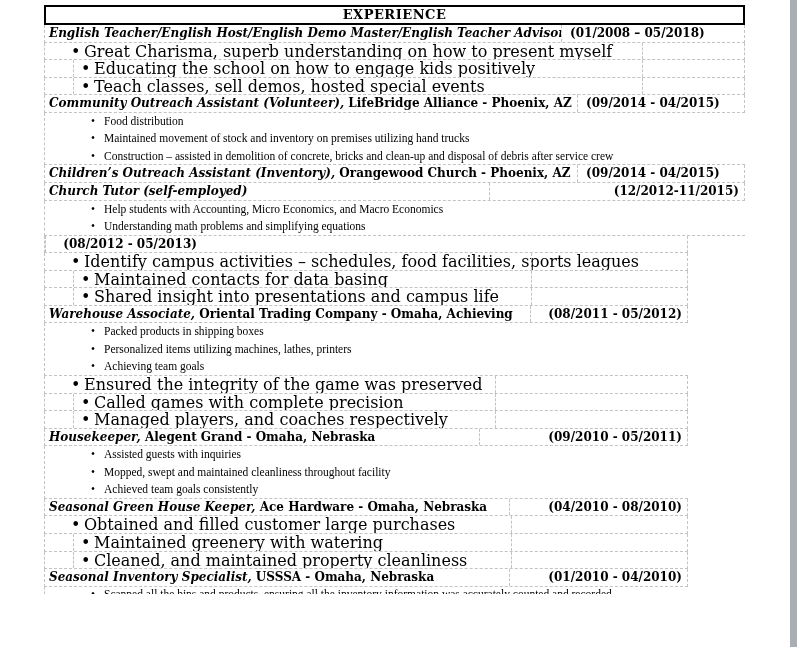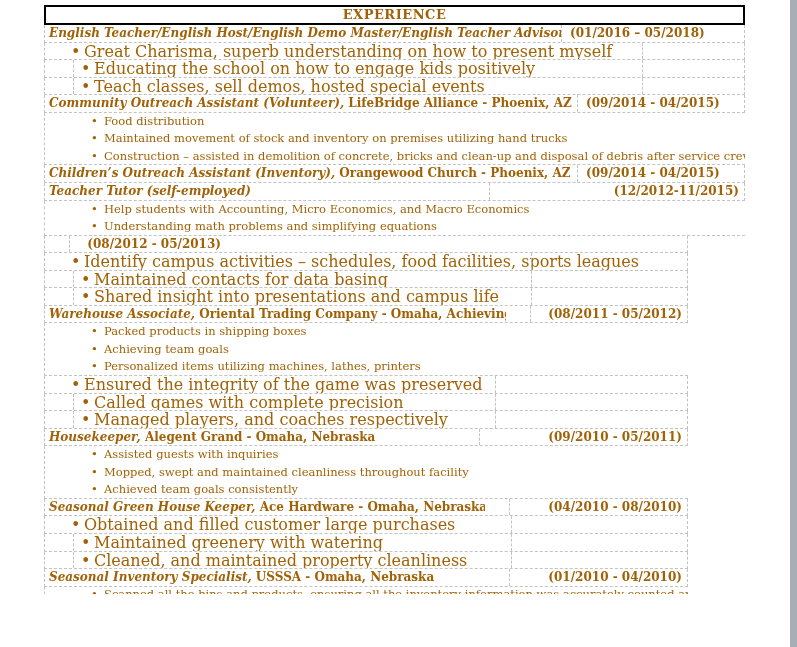--- a/index.html
+++ b/index.html
@@ -1,64 +1,64 @@
 <!DOCTYPE html>
 <html><head>
 <meta charset="utf-8">
 <style>
   html,body{margin:0;padding:0;background:#fff;}
   .page{position:relative;width:797px;height:647px;background:#ffffff;overflow:hidden;
-        font-family:"DejaVu Serif","Liberation Serif",serif;color:#a16207;}
+        font-family:"DejaVu Serif","Liberation Serif",serif;color:#000000;}
   .doc{position:absolute;left:44px;top:5px;}
   
   .exp-box{box-sizing:border-box;width:701px;height:20px;border:2px solid #000;
            text-align:center;font-weight:bold;font-size:13px;line-height:16px;letter-spacing:.5px;}
   
   .row{position:relative;box-sizing:border-box;height:17.56px;line-height:17.2px;
        border-bottom:1px dashed #c3c3c3;border-left:1px dashed #c3c3c3;overflow:hidden;}
   .w1{width:701px;border-right:1px dashed #c3c3c3;}
   .w2{width:644px;border-right:1px dashed #c3c3c3;}
   .nr{border-right:none;}
   
   .trow{display:flex;font-weight:bold;font-size:12px;}
   .tcell{flex:1 1 auto;overflow:hidden;white-space:nowrap;padding-left:4px;}
   .role{font-style:italic;}
   .dcell{flex:0 0 auto;box-sizing:border-box;border-left:1px dashed #c3c3c3;white-space:nowrap;overflow:hidden;}
   .dl{padding-left:8px;text-align:left;}
-  .dr{padding-right:5px;text-align:right;margin-left:24px;}
+  .dr{padding-right:5px;text-align:right;}
   
   .brow{font-size:16px;white-space:nowrap;}
   .ind1{padding-left:26px;}
   .ind2{padding-left:36px;}
   .bdot{display:inline-block;width:13px;}
   .vs{position:absolute;top:0;bottom:0;border-left:1px dashed #c3c3c3;}
   
   .block{position:relative;box-sizing:border-box;border-bottom:1px dashed #c3c3c3;
          border-left:1px dashed #c3c3c3;font-size:11.5px;overflow:hidden;}
   .b3{height:52.7px;} .b2{height:35.1px;}
-  .bline{height:17.56px;line-height:17.2px;padding-left:46px;white-space:nowrap;overflow:hidden;}
+  .bline{height:17.56px;line-height:17.2px;padding-left:46px;white-space:nowrap;overflow:hidden;font-family:Liberation Serif, serif;}
   
   .partial{height:7px;border-bottom:none;}
   .partial .bline{margin-top:-1px;}
   
   .scrollbar{position:absolute;top:0;right:0;width:7px;height:647px;background:#a9aeb6;}
 </style>
 </head>
 <body>
 
 <div class="page">
   <div class="doc">
 
     <div class="exp-box">
       <span>EXPERIENCE</span>
     </div>
 
     <div class="row w1 trow">
       <div class="tcell"><span class="role">English Teacher/English Host/English Demo Master/English Teacher Advisor</span><span></span></div>
-      <div class="dcell dl" style="width:183px">(01/2016 – 05/2018)</div>
+      <div class="dcell dl" style="width:183px">(01/2008 – 05/2018)</div>
     </div>
     <div class="row w1 brow ind1"><i class="vs" style="left:597px"></i><span class="bdot">•</span><span>Great Charisma, superb understanding on how to present myself</span></div>
     <div class="row w1 brow ind2"><i class="vs" style="left:28px"></i><i class="vs" style="left:597px"></i><span class="bdot">•</span><span>Educating the school on how to engage kids positively</span></div>
     <div class="row w1 brow ind2"><i class="vs" style="left:28px"></i><i class="vs" style="left:597px"></i><span class="bdot">•</span><span>Teach classes, sell demos, hosted special events</span></div>
 
     <div class="row w1 trow">
       <div class="tcell"><span class="role">Community Outreach Assistant (Volunteer),</span><span> LifeBridge Alliance - Phoenix, AZ</span></div>
       <div class="dcell dl" style="width:167px">(09/2014 - 04/2015)</div>
     </div>
     <div class="block b3 w1 nr">
@@ -66,43 +66,43 @@
       <div class="bline"><span class="bdot">•</span><span>Maintained movement of stock and inventory on premises utilizing hand trucks</span></div>
       <div class="bline"><span class="bdot">•</span><span>Construction – assisted in demolition of concrete, bricks and clean-up and disposal of debris after service crew</span></div>
     </div>
 
     <div class="row w1 trow">
       <div class="tcell"><span class="role">Children’s Outreach Assistant (Inventory),</span><span> Orangewood Church - Phoenix, AZ</span></div>
       <div class="dcell dl" style="width:167px">(09/2014 - 04/2015)</div>
     </div>
 
     <div class="row w1 trow">
-      <div class="tcell"><span class="role">Teacher Tutor (self-employed)</span><span></span></div>
+      <div class="tcell"><span class="role">Church Tutor (self-employed)</span><span></span></div>
       <div class="dcell dr" style="width:255px">(12/2012-11/2015)</div>
     </div>
     <div class="block b2 w1 nr">
       <div class="bline"><span class="bdot">•</span><span>Help students with Accounting, Micro Economics, and Macro Economics</span></div>
       <div class="bline"><span class="bdot">•</span><span>Understanding math problems and simplifying equations</span></div>
     </div>
 
     <div class="row w2 trow">
       <div class="dcell dr" style="width:157px">(08/2012 - 05/2013)</div>
     </div>
     <div class="row w2 brow ind1"><i class="vs" style="left:486px"></i><span class="bdot">•</span><span>Identify campus activities – schedules, food facilities, sports leagues</span></div>
     <div class="row w2 brow ind2"><i class="vs" style="left:28px"></i><i class="vs" style="left:486px"></i><span class="bdot">•</span><span>Maintained contacts for data basing</span></div>
     <div class="row w2 brow ind2"><i class="vs" style="left:28px"></i><i class="vs" style="left:486px"></i><span class="bdot">•</span><span>Shared insight into presentations and campus life</span></div>
 
     <div class="row w2 trow">
       <div class="tcell"><span class="role">Warehouse Associate,</span><span> Oriental Trading Company - Omaha, Achieving</span></div>
       <div class="dcell dr" style="width:157px">(08/2011 - 05/2012)</div>
     </div>
     <div class="block b3 w2 nr">
       <div class="bline"><span class="bdot">•</span><span>Packed products in shipping boxes</span></div>
+      <div class="bline"><span class="bdot">•</span><span>Personalized items utilizing machines, lathes, printers</span></div>
       <div class="bline"><span class="bdot">•</span><span>Achieving team goals</span></div>
-      <div class="bline"><span class="bdot">•</span><span>Personalized items utilizing machines, lathes, printers</span></div>
     </div>
 
     <div class="row w2 brow ind1"><i class="vs" style="left:450px"></i><span class="bdot">•</span><span>Ensured the integrity of the game was preserved</span></div>
     <div class="row w2 brow ind2"><i class="vs" style="left:28px"></i><i class="vs" style="left:450px"></i><span class="bdot">•</span><span>Called games with complete precision</span></div>
     <div class="row w2 brow ind2"><i class="vs" style="left:28px"></i><i class="vs" style="left:450px"></i><span class="bdot">•</span><span>Managed players, and coaches respectively</span></div>
 
     <div class="row w2 trow">
       <div class="tcell"><span class="role">Housekeeper,</span><span> Alegent Grand - Omaha, Nebraska</span></div>
       <div class="dcell dr" style="width:208px">(09/2010 - 05/2011)</div>
     </div>

